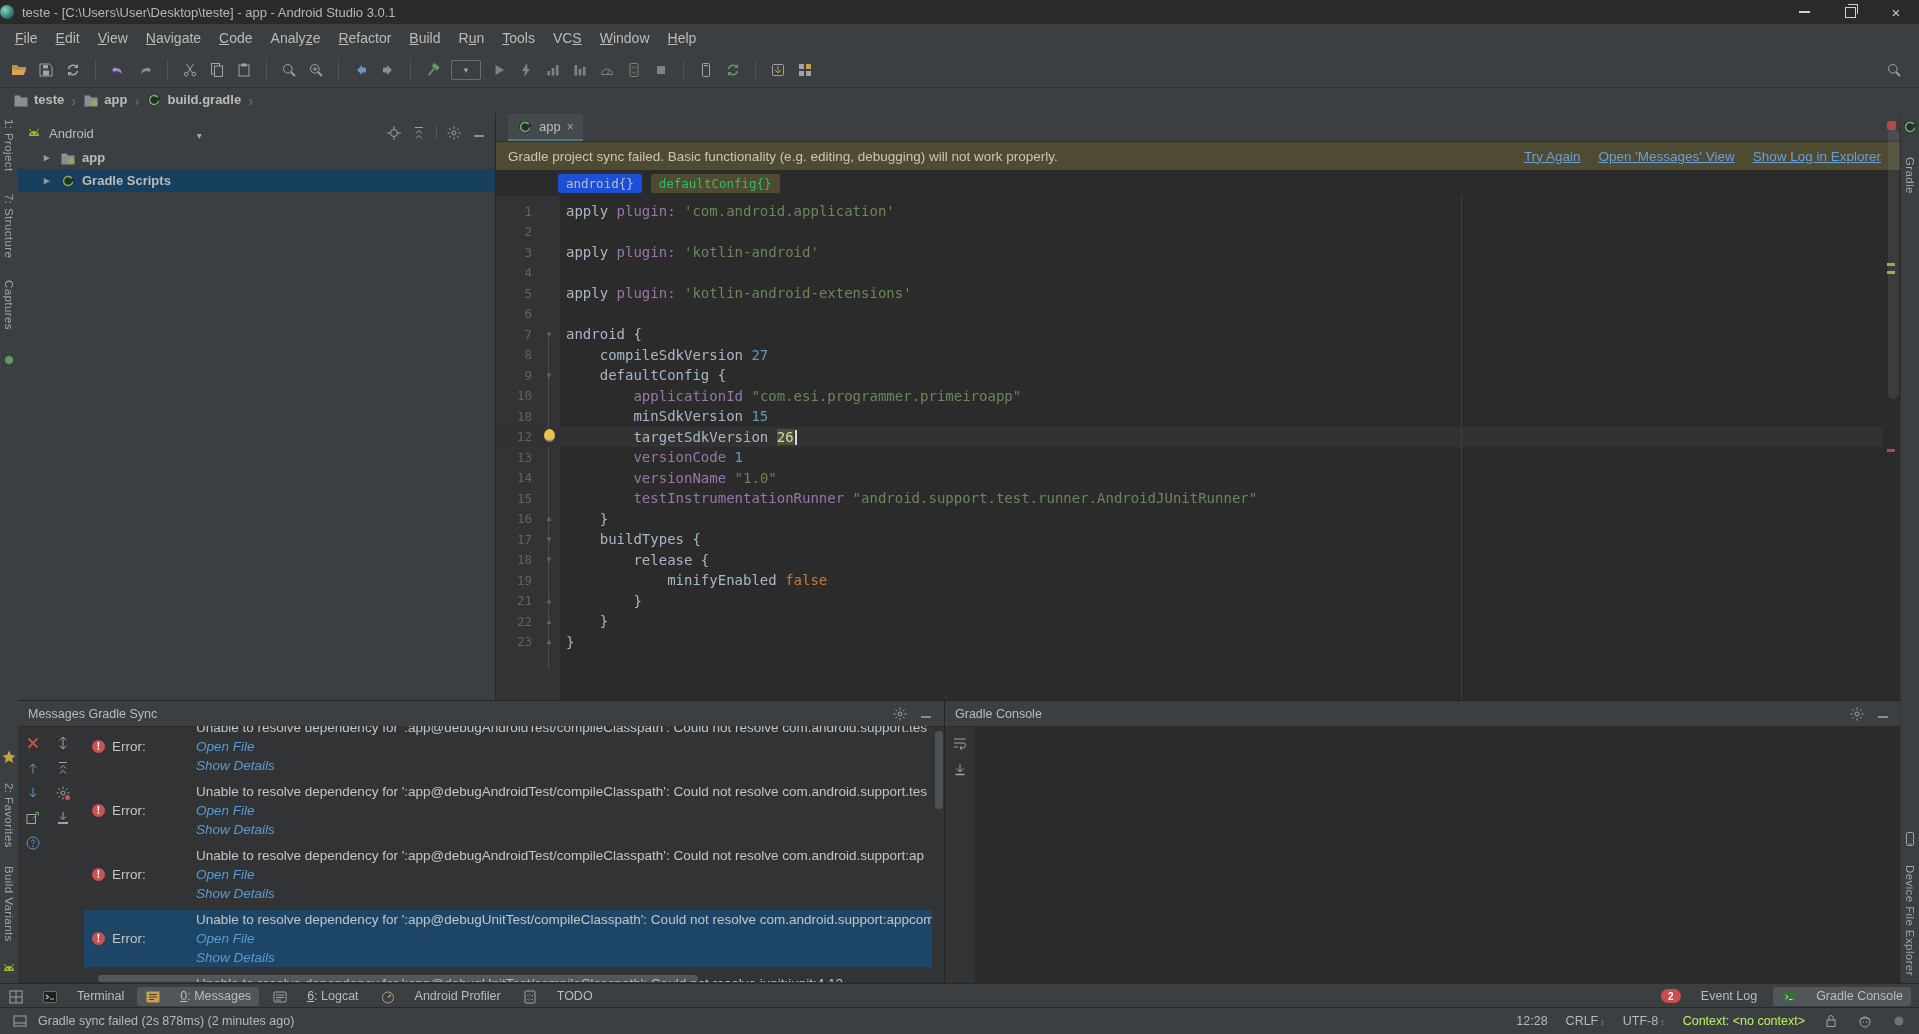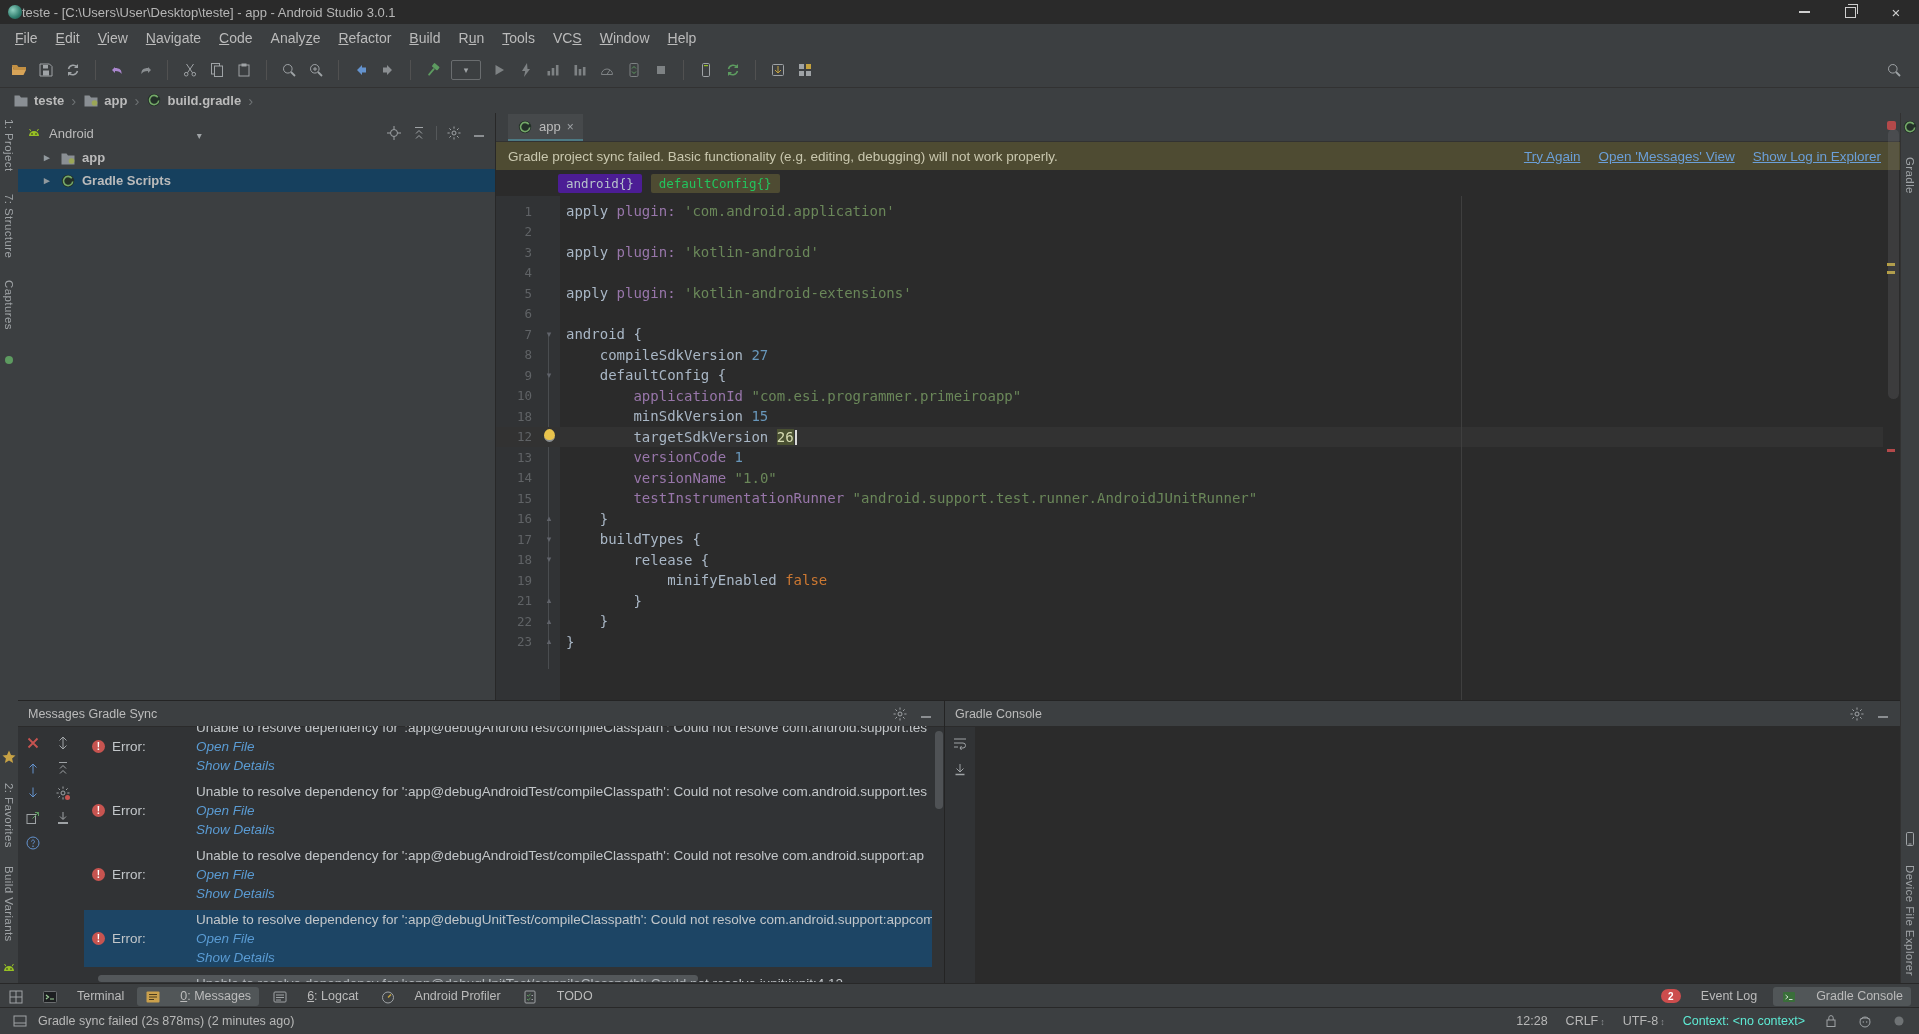--- a/index.html
+++ b/index.html
@@ -3,21 +3,21 @@
 <meta charset="utf-8">
 <style>
   html,body{margin:0;padding:0}
   body{width:1919px;height:1034px;position:relative;background:#3c3f41;overflow:hidden;
        font-family:"Liberation Sans",sans-serif;font-size:13px;color:#bbbbbb}
   svg{display:block}
   u{text-decoration:underline}
 
   
   .titlebar{position:absolute;top:0;left:0;right:0;height:24px;background:#2a2a2a;
-            display:flex;align-items:center;padding-left:8px;gap:0}
+            display:flex;align-items:center;gap:8px}
   .as-logo{width:14px;height:14px;border-radius:50%;background:radial-gradient(circle at 35% 35%,#8fd0c0,#2f7d6e 60%,#1d4a42)}
   .title-text{font-size:13px;color:#b6b6b6;white-space:nowrap}
   .win-controls{margin-left:auto;display:flex;height:100%}
   .win-btn{width:46px;height:100%;display:flex;align-items:center;justify-content:center;color:#cfcfcf}
   .wb-min{width:11px;height:2px;background:#cfcfcf}
   .wb-restore{width:9px;height:9px;border:1px solid #cfcfcf;position:relative}
   .wb-restore:before{content:"";position:absolute;left:2px;top:-4px;width:9px;height:9px;border:1px solid #cfcfcf;border-bottom:none;border-left:none}
   .wb-close{font-size:15px;line-height:1}
 
   
@@ -29,21 +29,21 @@
            padding-left:10px;gap:9px;border-bottom:1px solid #323232}
   .tbi{width:18px;height:18px;display:inline-flex;align-items:center;justify-content:center;flex:none}
   .tb-sep{width:1px;height:20px;background:#515151;margin:0 4px;flex:none}
   .runbox{width:28px;height:18px;border:1px solid #6a6d6f;border-radius:2px;display:inline-flex;
           align-items:center;justify-content:center;color:#9fa3a6;font-size:9px;flex:none}
   .tb-right{margin-left:auto;margin-right:16px;display:flex;gap:10px}
 
   
   .crumbbar{position:absolute;top:87px;left:0;right:0;height:26px;display:flex;align-items:center;
             padding-left:10px;gap:2px;border-bottom:1px solid #323232}
-  .crumb{display:flex;align-items:center;gap:5px;font-weight:bold;font-size:13px;color:#bbbbbb;padding:0 3px}
+  .crumb{display:flex;gap:5px;font-weight:bold;font-size:13px;color:#bbbbbb;padding:0 3px}
   .crumb-sep{color:#6f7375;font-size:15px;margin:0 2px;font-weight:normal}
 
   
   .main{position:absolute;top:113px;left:0;right:0;bottom:50px;background:#2b2b2b}
   .stripe{position:absolute;top:0;bottom:0;width:18px;background:#3c3f41;display:flex;flex-direction:column;align-items:center}
   .stripe.left{left:0;border-right:1px solid #323232}
   .stripe.right{right:0;border-left:1px solid #323232}
   .stripe-top{display:flex;flex-direction:column;gap:22px;margin-top:6px;align-items:center}
   .stripe-bottom{margin-top:auto;display:flex;flex-direction:column;gap:18px;margin-bottom:8px;align-items:center}
   .stripe-label{writing-mode:vertical-rl;font-size:11.5px;color:#9fa3a6;letter-spacing:.4px;white-space:nowrap}
@@ -65,21 +65,21 @@
   .editor{position:absolute;left:496px;top:0;right:18px;height:587px;background:#2b2b2b}
   .tabbar{height:28px;background:#3c3f41;display:flex;align-items:flex-end;padding-left:12px;border-bottom:1px solid #323232}
   .tab{height:25px;background:#46494b;display:flex;align-items:center;gap:6px;padding:0 9px;
        border-bottom:2px solid #4d7a84;color:#bbbbbb;font-size:13px}
   .tab-close{color:#9fa3a6;font-size:12px}
   .banner{height:28px;background:#4e4b32;display:flex;align-items:center;padding:0 12px;color:#c9c7ae;font-size:13.5px}
   .banner-links{margin-left:auto;display:flex;gap:18px;padding-right:8px}
   .blink{color:#6b9fd8;text-decoration:underline;cursor:pointer;white-space:nowrap}
   .chipbar{height:27px;display:flex;align-items:center;gap:9px;padding-left:62px;background:#2b2b2b}
   .chip{font-family:"DejaVu Sans Mono",monospace;font-size:12.5px;padding:2px 8px;border-radius:2px}
-  .chip-gray{background:#4c1d95;color:#b6c2cc}
+  .chip-gray{background:#1d4ed8;color:#b6c2cc}
   .chip-olive{background:#4e4b32;color:#22c55e}
 
   .codearea{position:absolute;top:83px;left:0;right:18px;bottom:0;overflow:hidden}
   .gutterbg{position:absolute;left:0;top:0;bottom:0;width:64px;background:#313335}
   .lines{position:absolute;top:5px;left:0;right:0}
   .cl{display:flex;height:20.5px;align-items:center;position:relative}
   .cl.cur{background:#323232}
   .num{width:36px;text-align:right;color:#606366;font-family:"DejaVu Sans Mono",monospace;font-size:12.5px;flex:none;padding-right:6px}
   .mark{width:22px;flex:none;text-align:center;color:#60636a;font-size:9px;line-height:1}
   .codeln{font-family:"DejaVu Sans Mono",monospace;font-size:14px;white-space:pre;padding-left:6px}
@@ -130,21 +130,21 @@
   .wtab.selected{background:#515658}
   .wb-right{margin-left:auto;display:flex;gap:8px;align-items:center}
   .badge{min-width:14px;height:14px;border-radius:8px;background:#cc4d4d;color:#fff;font-size:10px;font-weight:bold;
          display:flex;align-items:center;justify-content:center;padding:0 3px}
   .switcher{width:15px;height:15px;margin-right:6px}
 
   
   .statusbar{position:absolute;left:0;right:0;bottom:0;height:26px;background:#3c3f41;border-top:1px solid #282828;
              display:flex;align-items:center;padding:0 12px;gap:10px;font-size:12.5px;color:#b8b8b8}
   .sb-right{margin-left:auto;display:flex;gap:18px;align-items:center}
-  .dim{color:#5eead4}
+  .dim{color:#bef264}
   .updn{font-size:9px;color:#8a8e91;margin-left:2px}
   .sb-ico{width:16px;height:16px}
 </style>
 </head>
 <body>
 
 <div class="titlebar">
   <span class="as-logo"></span>
   <span class="title-text">teste - [C:\Users\User\Desktop\teste] - app - Android Studio 3.0.1</span>
   <div class="win-controls">

